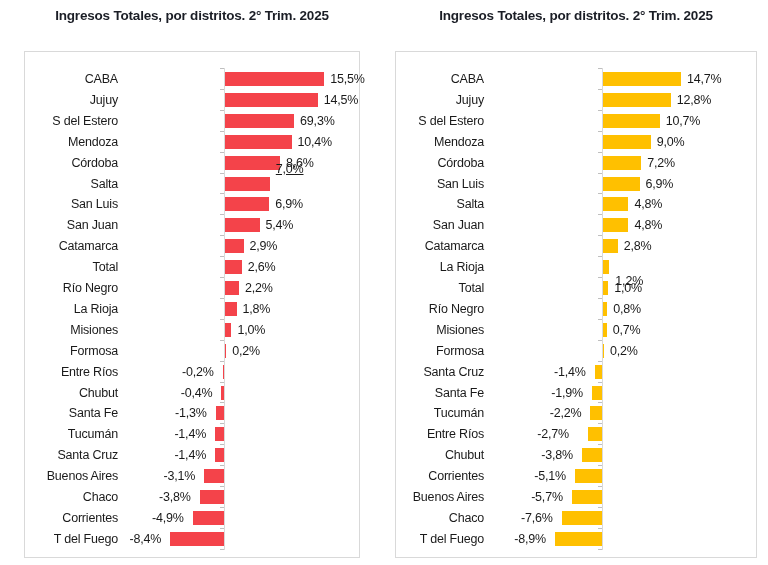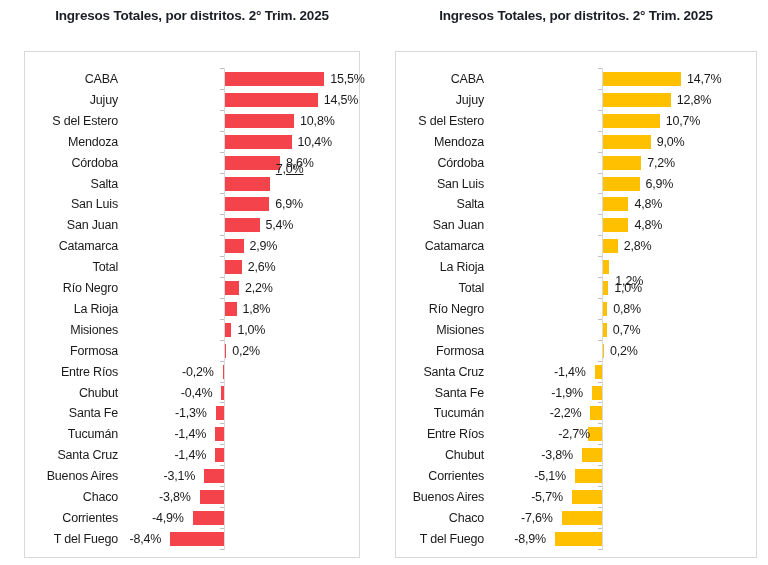--- a/index.html
+++ b/index.html
@@ -68,21 +68,21 @@
         <div class="tick" style="left: 195px; top: 475.85px;"></div>
         <div class="tick" style="left: 195px; top: 496.75px;"></div>
         <div class="cat-label" style="left: 0px; width: 93px; top: 19px;">CABA</div>
         <div class="bar" style="background: rgb(244, 67, 74); top: 20px; width: 99.2px; left: 200px;"></div>
         <div class="val-label" style="top: 19px; left: 305.2px;">15,5%</div>
         <div class="cat-label" style="left: 0px; width: 93px; top: 39.9px;">Jujuy</div>
         <div class="bar" style="background: rgb(244, 67, 74); top: 40.9px; width: 92.8px; left: 200px;"></div>
         <div class="val-label" style="top: 39.9px; left: 298.8px;">14,5%</div>
         <div class="cat-label" style="left: 0px; width: 93px; top: 60.8px;">S del Estero</div>
         <div class="bar" style="background: rgb(244, 67, 74); top: 61.8px; width: 69.12px; left: 200px;"></div>
-        <div class="val-label" style="top: 60.8px; left: 275.12px;">10,8%</div>
+        <div class="val-label" style="top: 60.8px; left: 275.12px;">69,3%</div>
         <div class="cat-label" style="left: 0px; width: 93px; top: 81.7px;">Mendoza</div>
         <div class="bar" style="background: rgb(244, 67, 74); top: 82.7px; width: 66.56px; left: 200px;"></div>
         <div class="val-label" style="top: 81.7px; left: 272.56px;">10,4%</div>
         <div class="cat-label" style="left: 0px; width: 93px; top: 102.6px;">Córdoba</div>
         <div class="bar" style="background: rgb(244, 67, 74); top: 103.6px; width: 55.04px; left: 200px;"></div>
         <div class="val-label" style="top: 102.6px; left: 261.04px;">8,6%</div>
         <div class="cat-label" style="left: 0px; width: 93px; top: 123.5px;">Salta</div>
         <div class="bar" style="background: rgb(244, 67, 74); top: 124.5px; width: 44.8px; left: 200px;"></div>
         <div class="val-label" style="top: 109px; left: 250.8px; text-decoration: underline;">7,0%</div>
         <div class="cat-label" style="left: 0px; width: 93px; top: 144.4px;">San Luis</div>
@@ -212,21 +212,21 @@
         <div class="bar" style="background: rgb(255, 192, 0); top: 312.6px; width: 7.42px; left: 198.58px;"></div>
         <div class="val-label" style="top: 311.6px; right: 170.42px; text-align: right;">-1,4%</div>
         <div class="cat-label" style="left: 0px; width: 88px; top: 332.5px;">Santa Fe</div>
         <div class="bar" style="background: rgb(255, 192, 0); top: 333.5px; width: 10.07px; left: 195.93px;"></div>
         <div class="val-label" style="top: 332.5px; right: 173.07px; text-align: center;">-1,9%</div>
         <div class="cat-label" style="left: 0px; width: 88px; top: 353.4px;">Tucumán</div>
         <div class="bar" style="background: rgb(255, 192, 0); top: 354.4px; width: 11.66px; left: 194.34px;"></div>
         <div class="val-label" style="top: 353.4px; right: 174.66px; text-align: right;">-2,2%</div>
         <div class="cat-label" style="left: 0px; width: 88px; top: 374.3px;">Entre Ríos</div>
         <div class="bar" style="background: rgb(255, 192, 0); top: 375.3px; width: 14.31px; left: 191.69px;"></div>
-        <div class="val-label" style="top: 374.3px; right: 166px; text-align: right;">-2,7%</div>
+        <div class="val-label" style="top: 374.3px; right: 187px; text-align: right;">-2,7%</div>
         <div class="cat-label" style="left: 0px; width: 88px; top: 395.2px;">Chubut</div>
         <div class="bar" style="background: rgb(255, 192, 0); top: 396.2px; width: 20.14px; left: 185.86px;"></div>
         <div class="val-label" style="top: 395.2px; right: 183.14px; text-align: right;">-3,8%</div>
         <div class="cat-label" style="left: 0px; width: 88px; top: 416.1px;">Corrientes</div>
         <div class="bar" style="background: rgb(255, 192, 0); top: 417.1px; width: 27.03px; left: 178.97px;"></div>
         <div class="val-label" style="top: 416.1px; right: 190.03px; text-align: right;">-5,1%</div>
         <div class="cat-label" style="left: 0px; width: 88px; top: 437px;">Buenos Aires</div>
         <div class="bar" style="background: rgb(255, 192, 0); top: 438px; width: 30.21px; left: 175.79px;"></div>
         <div class="val-label" style="top: 437px; right: 193.21px; text-align: right;">-5,7%</div>
         <div class="cat-label" style="left: 0px; width: 88px; top: 457.9px;">Chaco</div>

